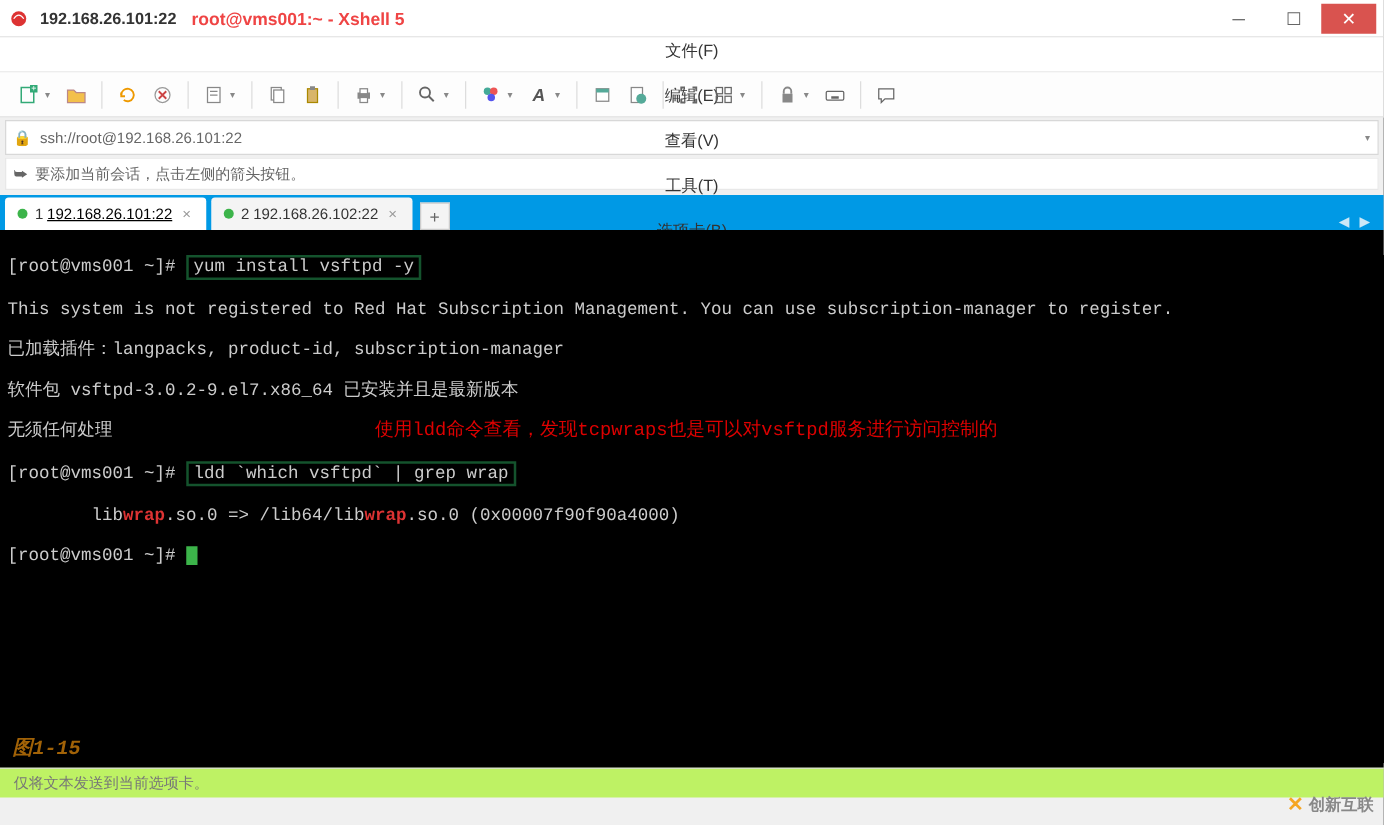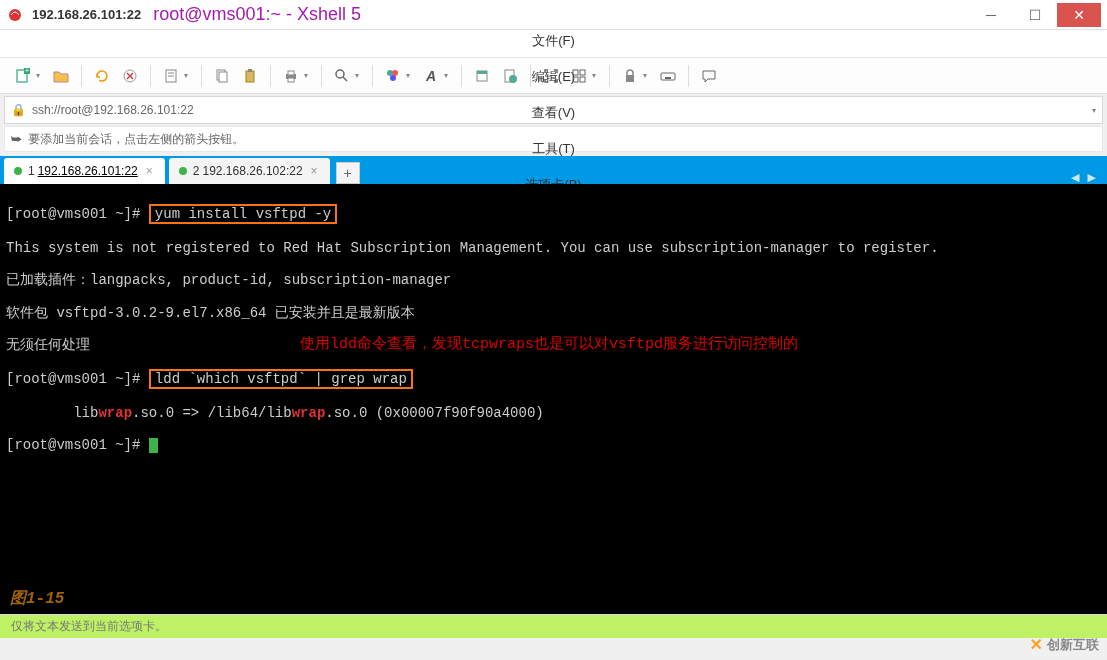--- a/index.html
+++ b/index.html
@@ -2,21 +2,21 @@
 <html><head>
   <meta charset="utf-8">
   <style>
     * { box-sizing: border-box; margin: 0; padding: 0; }
     body { width: 1107px; height: 660px; font-family: "Microsoft YaHei", Arial, sans-serif; background: #f0f0f0; overflow: hidden; position: relative; }
     
     
     .titlebar { height: 30px; background: #fff; border-bottom: 1px solid #e0e0e0; display: flex; align-items: center; padding: 0 6px; }
     .app-icon { width: 18px; height: 18px; margin-right: 8px; display:flex; align-items:center; justify-content:center; }
     .title-ip { font-weight: bold; font-size: 13px; color: #333; margin-right: 12px; }
-    .title-sub { font-size: 18px; color: #a21caf; }
+    .title-sub { font-size: 14px; color: #ef4444; font-weight: bold; }
     .win-controls { margin-left: auto; display: flex; }
     .win-btn { width: 44px; height: 24px; display: flex; align-items: center; justify-content: center; font-size: 14px; color: #666; cursor: default; }
     .win-close { background: #d9534f; color: #fff; width: 44px; }
     
     
     .menubar { height: 28px; background: #fff; display: flex; align-items: center; padding: 0 14px; gap: 14px; font-size: 13px; color: #333; border-bottom: 1px solid #e8e8e8; flex-direction: column; }
     .menu-item { padding: 2px 4px; cursor: default; }
     
     
     .toolbar { height: 36px; background: #fdfdfd; display: flex; align-items: center; padding: 0 10px; gap: 2px; border-bottom: 1px solid #e0e0e0; }
@@ -41,21 +41,21 @@
     .tab.active .tab-label { text-decoration: underline; color: #000; }
     .tab-num { margin-right: 3px; }
     .tab-close { margin-left: 8px; font-size: 12px; color: #999; }
     .tab-add { width: 24px; height: 22px; background: #f4f4f4; border: 1px solid #ccc; display:flex; align-items:center; justify-content:center; font-size:14px; color:#666; margin-left:2px; }
     .tab-nav { margin-left: auto; display:flex; gap:2px; padding-right:4px; }
     .tab-nav-btn { color:#cce8f7; font-size:11px; padding:0 3px; }
     
     
     .terminal { background: #000; color: #ccc; font-family: "Consolas", "Courier New", monospace; font-size: 14px; line-height: 1.15; padding: 4px 6px; height: 430px; position: relative; white-space: pre; overflow: hidden; }
     .term-line { display: block; }
-    .red-box { border: 2px solid #f97316; padding: 0 4px; display: inline-block; }
+    .red-box { border: 2px solid #14532d; padding: 0 4px; display: inline-block; }
     .red-txt { color: #d33; font-weight: bold; }
     .red-bold-center { color: #d00; font-weight: normal; font-size: 15px; position: absolute; }
     .cursor { background: #3cb44a; display:inline-block; width:9px; height:15px; vertical-align:middle; }
     .fig-label { position: absolute; left: 10px; bottom: 6px; color: #a16207; font-weight: bold; font-style: italic; font-size: 16px; }
     
     
     .statusbar { height: 24px; background: #bef264; display: flex; align-items: center; padding: 0 11px; font-size: 12px; color: #777; border-top: 1px solid #ddd; }
     
     
     .watermark { position: absolute; right: 8px; bottom: 6px; font-size: 13px; color: #888; font-weight: bold; display:flex; align-items:center; gap:4px; }

